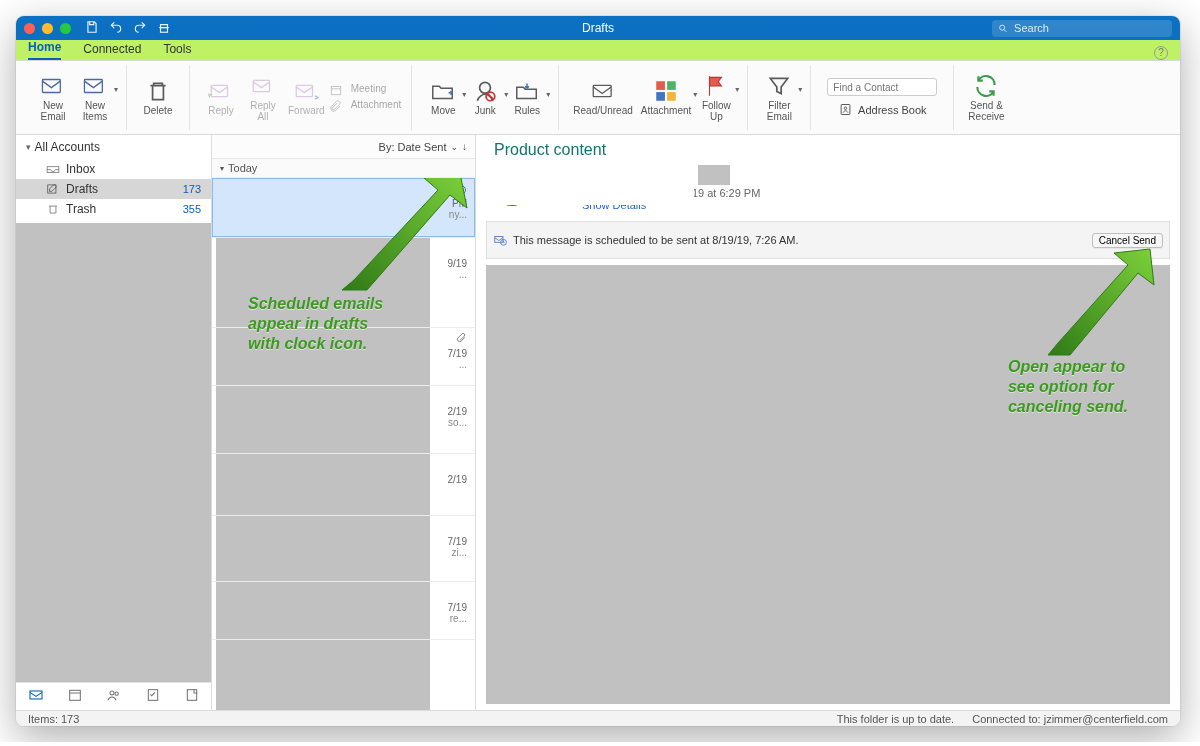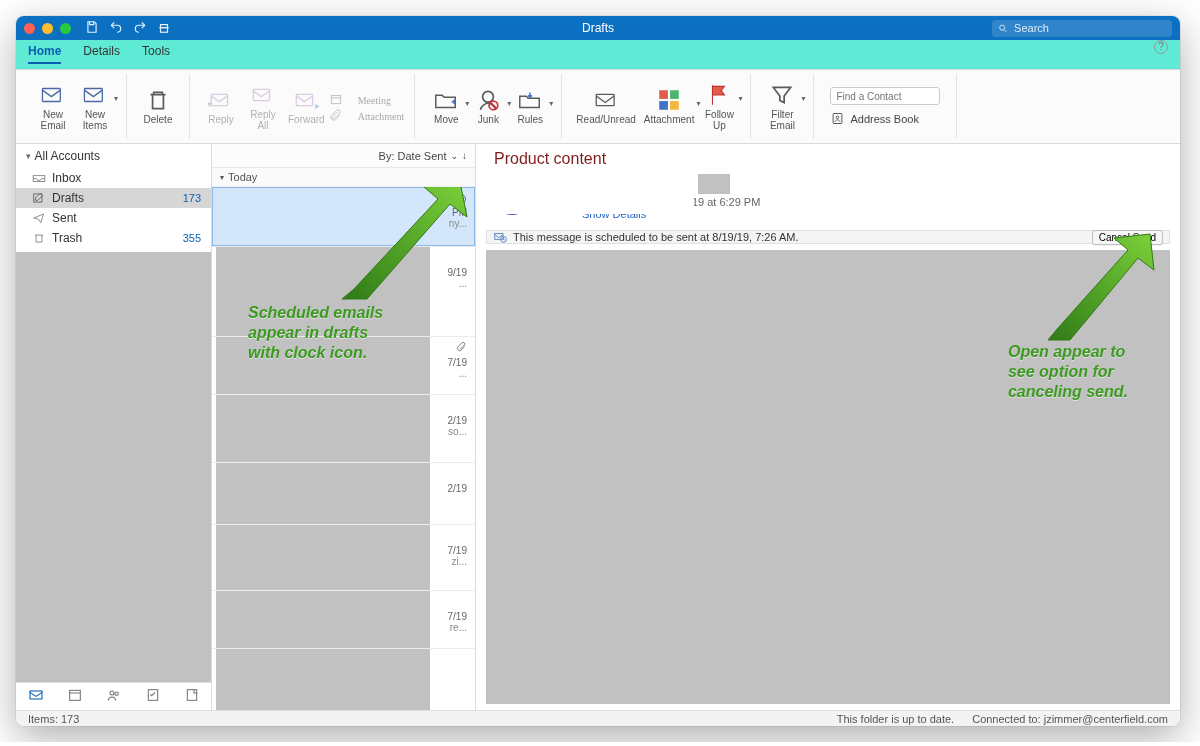--- a/index.html
+++ b/index.html
@@ -53,24 +53,24 @@
     height: 17px;
   }
   .search-wrap svg { width: 11px; height: 11px; opacity: .9; }
   .search-wrap input {
     background: transparent; border: 0; outline: 0;
     color: #fff; font-size: 11px; margin-left: 4px; width: 100%;
   }
   .search-wrap input::placeholder { color: #dceaf8; }
   
   .menu-tabs {
-    height: 30px;
-    background: #5eead4;
+    height: 21px;
+    background: #bef264;
     border-bottom: 1px solid #d9d9d9;
-    display: flex; align-items: flex-start;
+    display: flex; align-items: flex-end;
     padding: 0 12px;
     gap: 22px;
   }
   .menu-tabs span { font-size: 12px; color: #333; cursor: default; padding: 4px 0; }
   .menu-tabs .active { color: #0b60b3; border-bottom: 2px solid #0b60b3; font-weight: 600;}
   .help-icon { margin-left: auto; width: 14px; height: 14px; border: 1px solid #999; border-radius: 50%; font-size: 10px; line-height: 12px; text-align: center; color: #777; }
   
   .ribbon {
     height: 74px;
     background: #fbfbfb;
@@ -93,39 +93,39 @@
     position: relative;
   }
   .rbtn.dim { opacity: .45; }
   .rbtn svg { width: 26px; height: 26px; }
   .rbtn .lbl { line-height: 1.05; text-align: center; white-space: nowrap; }
   .rbtn .drop { position: absolute; right: -2px; top: 14px; font-size: 8px; color: #666; }
   .mini {
     display: flex; flex-direction: column; gap: 2px; justify-content: center;
     font-size: 10px; color: #555;
   }
-  .mini .row { display: flex; align-items: flex-end; gap: 15px; white-space: nowrap; font-family: Liberation Serif, serif; }
+  .mini .row { display: flex; align-items: flex-start; gap: 8px; white-space: nowrap; }
   .mini .row.dim { opacity: .5;}
   .mini svg { width: 14px; height: 14px; }
   .contact-box {
-    display: flex; flex-direction: column; gap: 6px; align-items: flex-start; justify-content: center;
+    display: flex; flex-direction: column; gap: 6px; align-items: center; justify-content: center;
     padding: 0 6px;
   }
   .contact-box input { width: 110px; height: 18px; font-size: 10px; border: 1px solid #ccc; border-radius: 3px; padding: 0 5px; }
   .contact-box .row { display: flex; align-items: center; gap: 5px; font-size: 11px; color: #444; }
   .contact-box svg { width: 15px; height: 15px; }
   
   .body { flex: 1; display: flex; min-height: 0; }
   
   .sidebar { width: 196px; border-right: 1px solid #dcdcdc; display: flex; flex-direction: column; background: #fff; }
   .acct-header { padding: 5px 10px; font-size: 12px; font-weight: 500; display: flex; align-items: center; gap: 4px; }
   .folder-list { padding: 0 0 0 0; }
   .folder {
     display: flex; align-items: center;
-    padding: 3px 10px 3px 16px;
+    padding: 3px 10px 3px 30px;
     gap: 6px;
     font-size: 12px; color: #333;
     cursor: default;
   }
   .folder svg { width: 14px; height: 12px; }
   .folder .count { margin-left: auto; color: #0b60b3; font-size: 11px; }
   .folder.selected { background: #d6d6d6; }
   .sidebar-fill { flex: 1; background: #c1c1c1; margin: 4px 0 0 0; }
   .nav-icons { height: 28px; border-top: 1px solid #e1e1e1; display: flex; align-items: center; justify-content: space-around; }
   .nav-icons svg { width: 16px; height: 16px; }
@@ -148,36 +148,36 @@
   .msg-item .snip { text-align: right; font-size: 10px; color: #888; }
   .msg-item .attach { position: absolute; right: 8px; top: 4px; }
   .msg-item .attach svg { width: 11px; height: 11px; color: #777; }
   .redact-block {
     position: absolute; left: 4px; top: 2px;
     width: 214px; background: #c1c1c1;
   }
   #redact1 { height: 530px; }
   
   .reader { flex: 1; display: flex; flex-direction: column; padding: 0 0 6px 0; min-width: 0; }
-  .subj { padding: 6px 18px 4px; font-size: 16px; color: #7f1d1d; }
+  .subj { padding: 6px 18px 4px; font-size: 16px; color: #0f766e; }
   .fromrow { padding: 0 18px 6px; display: flex; align-items: center; gap: 10px; position: relative; height: 56px; }
   .avatar { width: 36px; height: 36px; border-radius: 50%; background: #6340c8; color: #fff; display: flex; align-items: center; justify-content: center; font-size: 14px; overflow: hidden; }
   .av-overlay { position: absolute; left: 18px; top: 0; width: 200px; height: 42px; background: #fff; }
   .from-meta { font-size: 11px; color: #666; }
   .from-meta .details { color: #2465c9; cursor: default; }
   .grey-bar { position: absolute; left: 222px; top: 2px; width: 32px; height: 20px; background: #c1c1c1; }
   .notice {
     margin: 2px 10px 0;
     background: #f4f4f4;
     border: 1px solid #e0e0e0;
     display: flex; align-items: center;
     padding: 2px 6px;
     font-size: 11px;
     gap: 6px;
-    height: 14px;
+    height: 38px;
   }
   .notice svg { width: 14px; height: 14px; }
   .notice .cancel-btn {
     margin-left: auto;
     background: #f6f6f6;
     border: 1px solid #bfbfbf;
     box-shadow: 0 1px 0 rgba(0,0,0,.05);
     border-radius: 3px;
     font-size: 10px;
     padding: 1px 6px;
@@ -250,21 +250,21 @@
       <svg viewBox="0 0 24 24" fill="none" stroke="currentColor" stroke-width="2">
           <circle cx="10" cy="10" r="6"></circle>
           <path d="m20 20-5-5"></path>
         </svg>
       <input placeholder="Search" style="">
     </div>
   </div>
 
   <div class="menu-tabs">
     <span class="active">Home</span>
-    <span>Details</span>
+    <span>Connected</span>
     <span>Tools</span>
     <div class="help-icon">?</div>
   </div>
 
   <div class="ribbon">
     <div class="rgroup">
       <div class="rbtn">
         <svg viewBox="0 0 32 28" fill="none" stroke="#4b6aa5" stroke-width="1.6">
             <rect x="3" y="6" width="22" height="16" rx="1"></rect>
             <path d="m3 8 11 8 11-8"></path>
@@ -405,20 +405,32 @@
         <div class="row">
           <svg viewBox="0 0 24 24" fill="none" stroke="#5b5b5b" stroke-width="1.6">
               <rect x="5" y="4" width="14" height="16" rx="1"></rect>
               <circle cx="12" cy="10" r="2"></circle>
               <path d="M8 17c1-2 3-3 4-3s3 1 4 3"></path>
             </svg>
           <span>Address Book</span>
         </div>
       </div>
     </div>
+    <div class="rgroup last">
+      <div class="rbtn">
+        <svg viewBox="0 0 24 24" fill="none" stroke="#3a9c49" stroke-width="2">
+            <path d="M20 11A8 8 0 0 0 5 7"></path>
+            <path d="M4 13a8 8 0 0 0 15 4"></path>
+            <path d="M5 3v4h4"></path>
+            <path d="M19 21v-4h-4"></path>
+          </svg>
+        <span class="lbl" style="white-space: pre;">Send &amp;
+Receive</span>
+      </div>
+    </div>
   </div>
 
   <div class="body">
 
     <div class="sidebar">
       <div class="acct-header">
         <span style="font-size:9px;color:#666;">▾</span>
         <span>All Accounts</span>
       </div>
       <div class="folder-list">
@@ -429,26 +441,20 @@
             </svg>
           <span>Inbox</span>
         </div>
         <div class="folder selected">
           <svg viewBox="0 0 24 20" fill="none" stroke="#555" stroke-width="1.4">
               <rect x="3" y="3" width="14" height="14"></rect>
               <path d="m14 2 4 4-8 8H6v-4z"></path>
             </svg>
           <span>Drafts</span>
           <span class="count">173</span>
-        </div>
-        <div class="folder">
-          <svg viewBox="0 0 24 20" fill="none" stroke="#777" stroke-width="1.4">
-              <path d="M3 10 20 3l-5 15-4-6z"></path>
-            </svg>
-          <span>Sent</span>
         </div>
         <div class="folder">
           <svg viewBox="0 0 24 20" fill="none" stroke="#777" stroke-width="1.4">
               <path d="M5 5h14"></path>
               <path d="M7 5v12h10V5"></path>
             </svg>
           <span>Trash</span>
           <span class="count">355</span>
         </div>
       </div>

